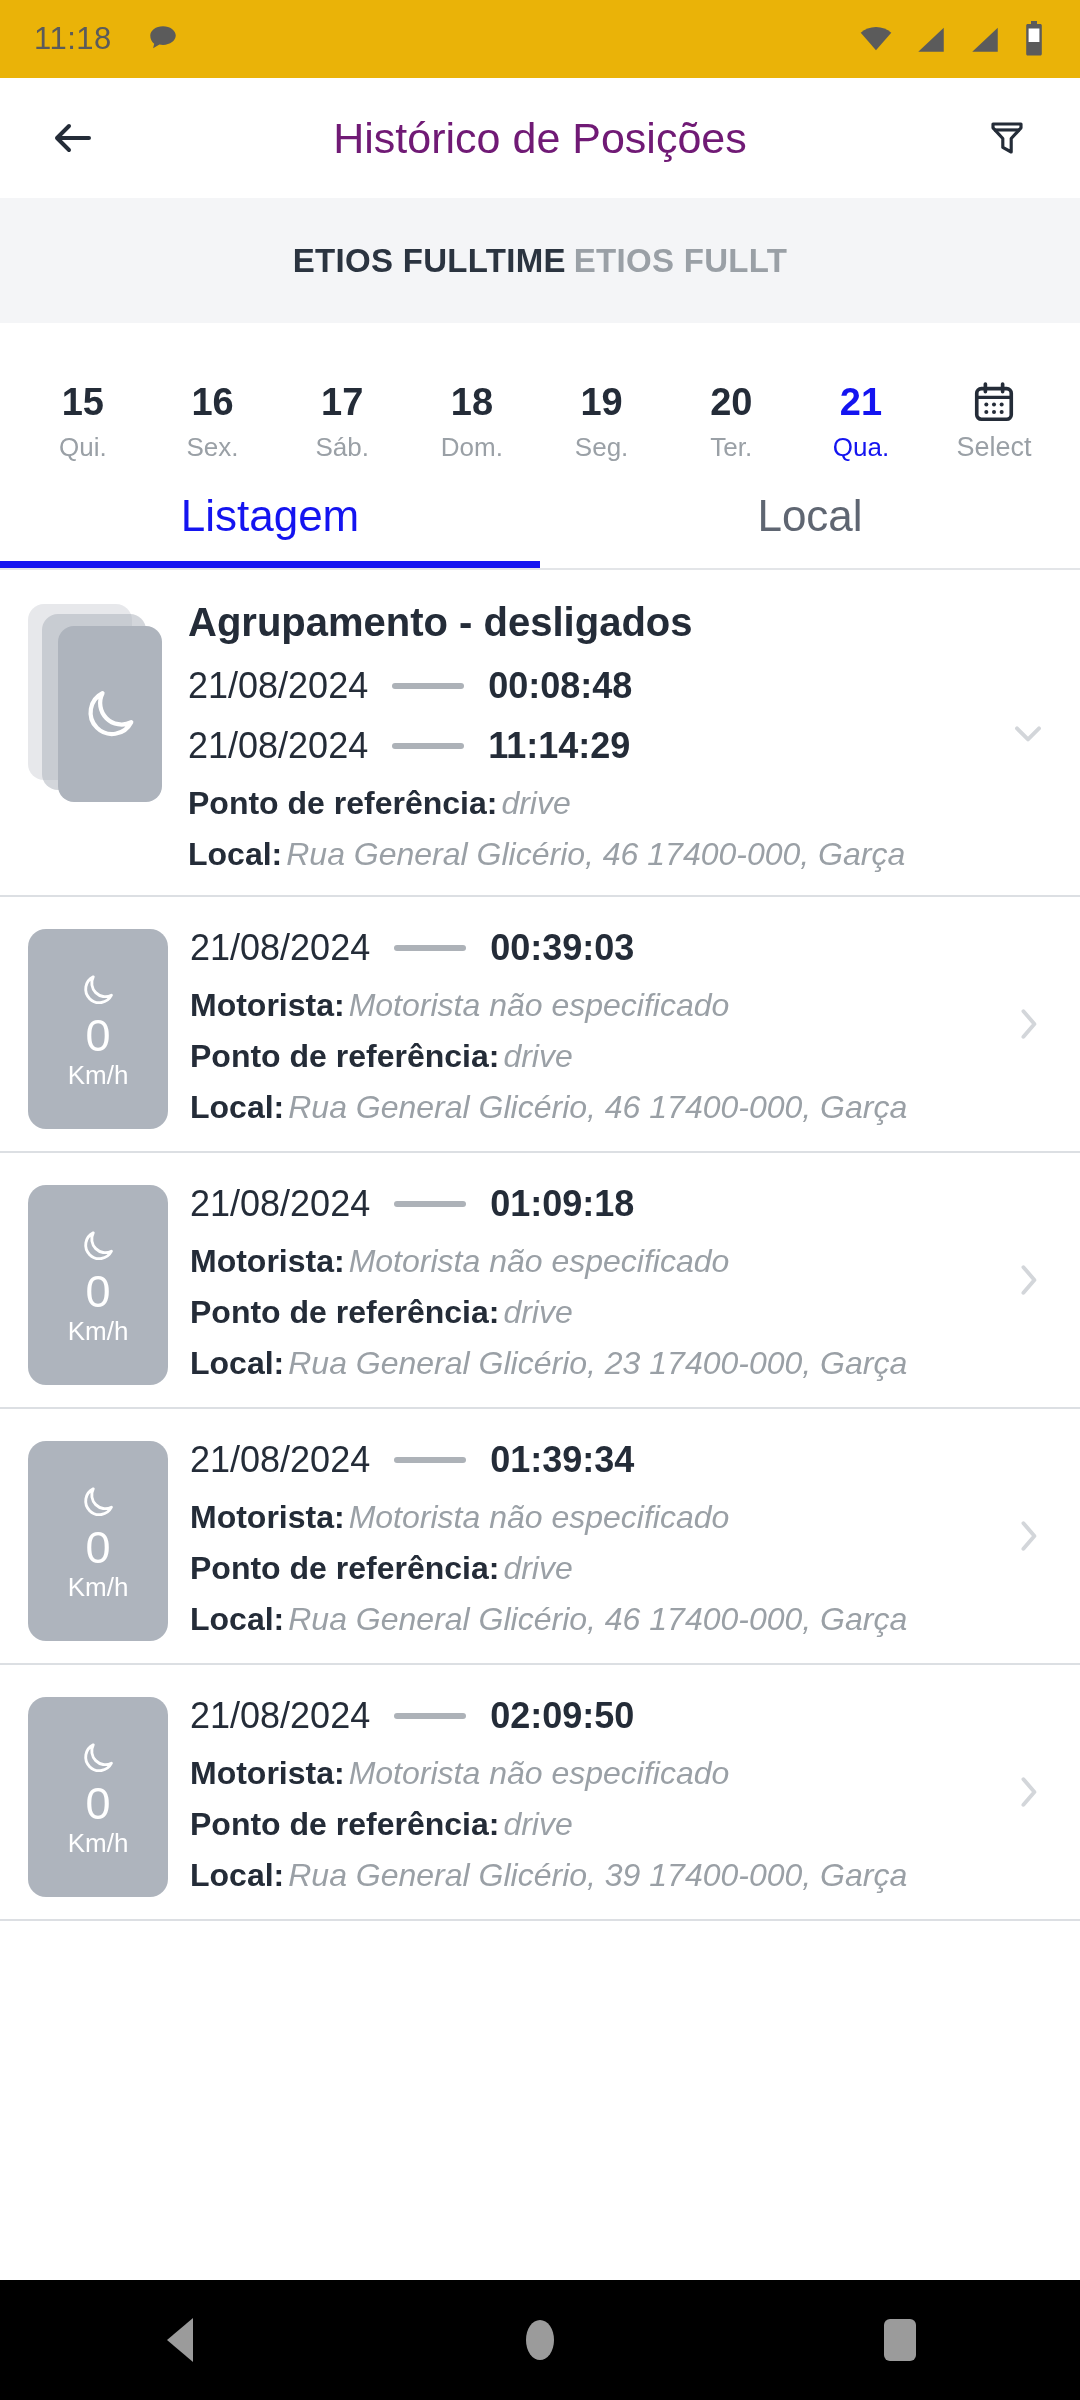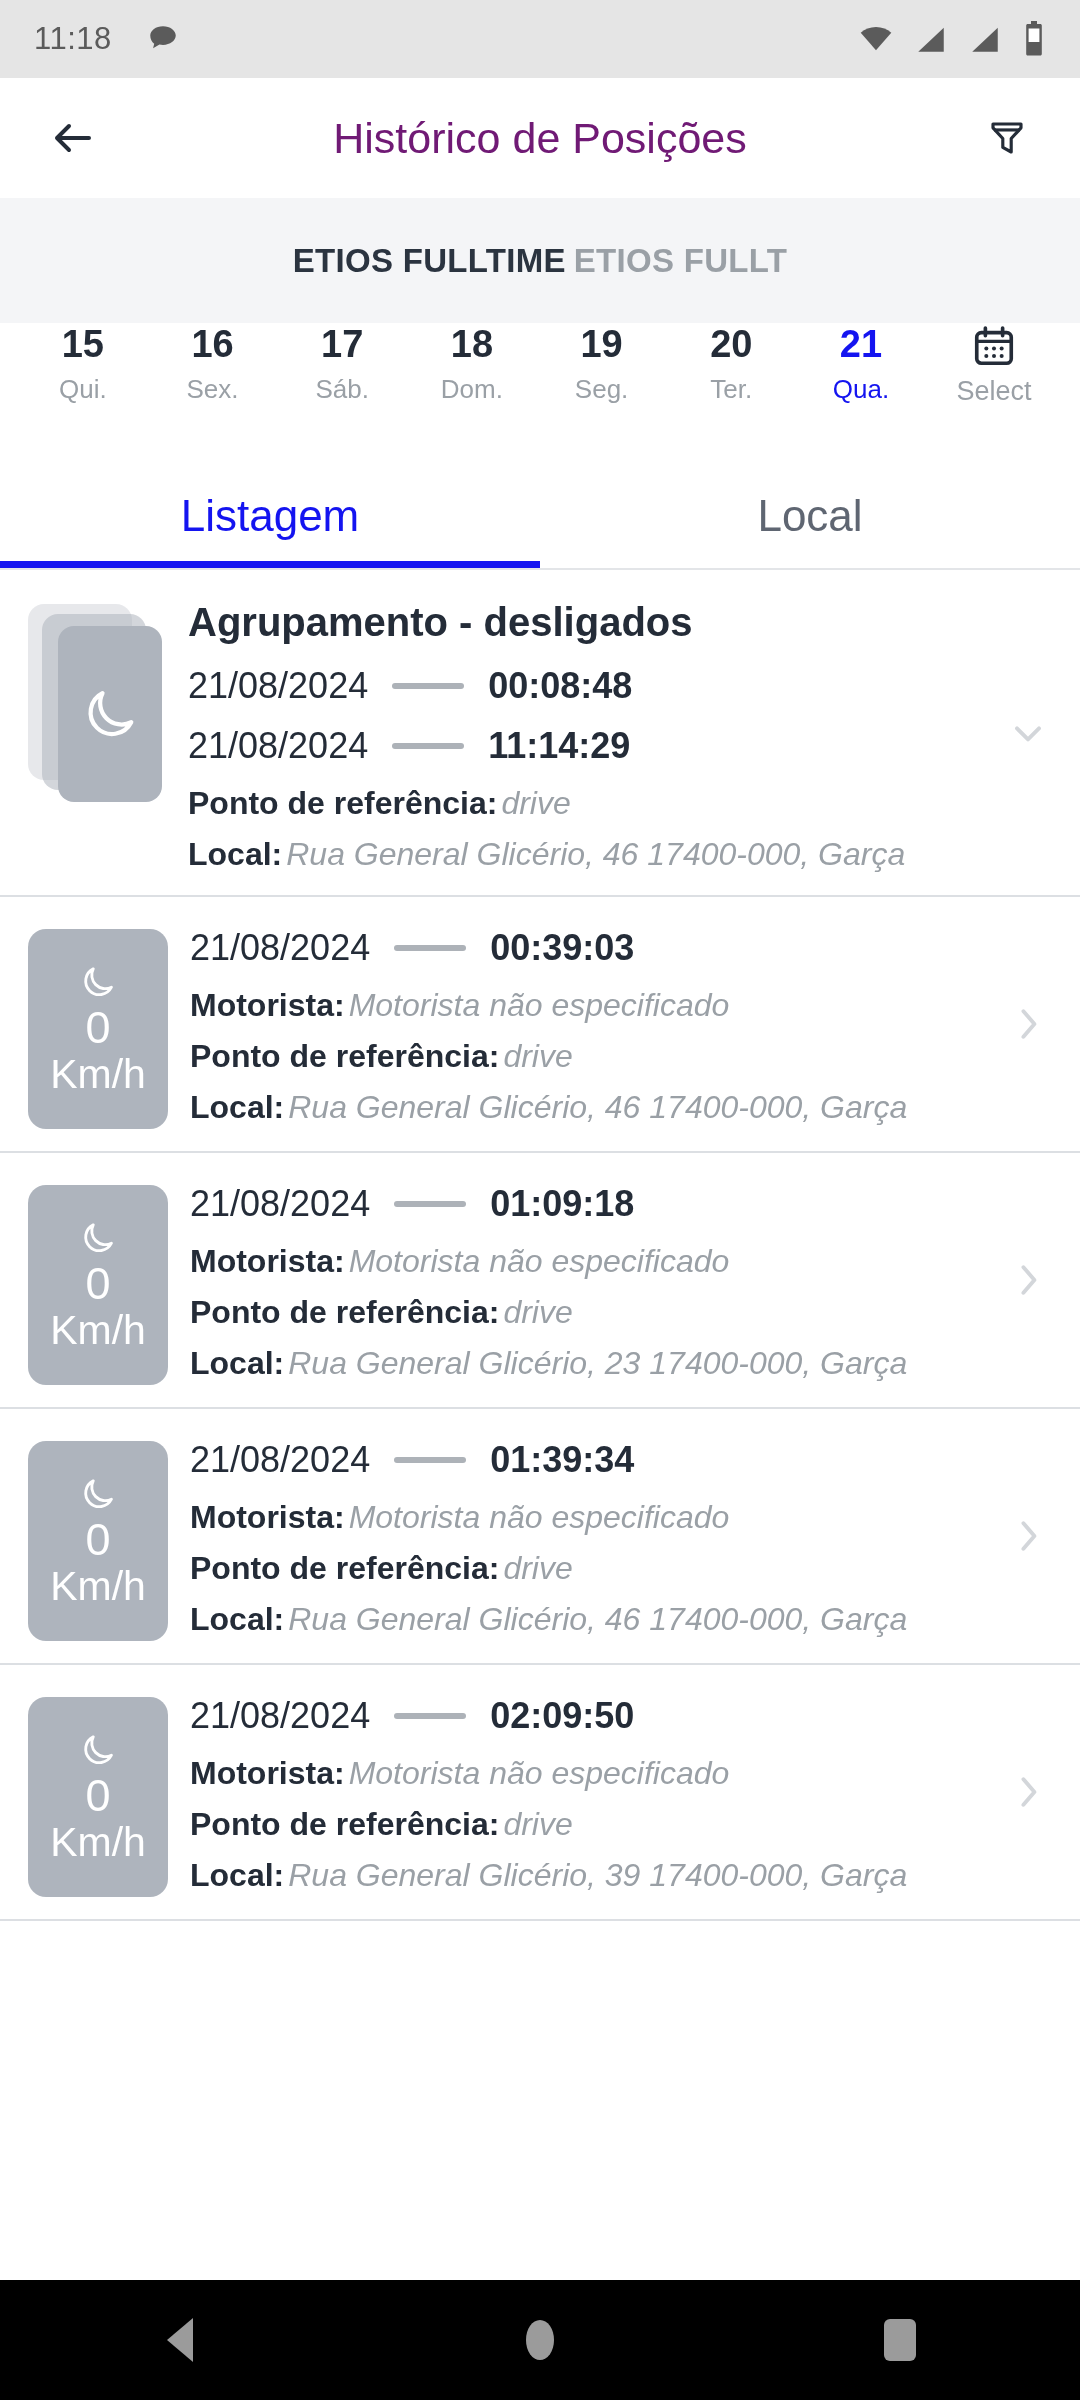--- a/index.html
+++ b/index.html
@@ -8,21 +8,21 @@
     background:#ffffff;
     font-family:"Liberation Sans", sans-serif;
     -webkit-font-smoothing:antialiased;
     overflow:hidden;
   }
   .screen { position:relative; width:1080px; height:2400px; background:#fff; }
 
   
   .statusbar {
     height:78px; display:flex; align-items:center;
-    padding:0 34px; background:#e5e5e5;
+    padding:0 34px; background:#eab308;
   }
   .status-time {
     font-size:31px; color:#5b5b5b; letter-spacing:.5px;
     font-family:"Liberation Sans", sans-serif;
   }
   .status-left-icons { display:flex; align-items:center; margin-left:34px; gap:18px; }
   .status-right { margin-left:auto; display:flex; align-items:center; gap:20px; }
   .ic { display:block; }
 
   
@@ -45,21 +45,21 @@
     height:125px; background:#f4f5f7;
     display:flex; align-items:center; justify-content:center;
     gap:8px;
   }
   .vehicle-primary { font-size:33px; font-weight:700; color:#2b3440; letter-spacing:.3px; }
   .vehicle-secondary { font-size:33px; font-weight:700; color:#9aa0a6; letter-spacing:.3px; }
 
   
   .daystrip {
     height:140px; background:#fff;
-    display:flex; align-items:flex-start;
+    display:flex; align-items:flex-end;
     padding:0 18px;
   }
   .day {
     flex:1; display:flex; flex-direction:column;
     align-items:center; justify-content:center; gap:8px;
   }
   .day-num { font-size:38px; font-weight:700; color:#242c38; }
   .day-lbl { font-size:26px; color:#9aa0a6; }
   .day.selected .day-num, .day.selected .day-lbl { color:#1414f0; }
   .day-select { flex:1.05; display:flex; flex-direction:column; align-items:center; gap:7px; }
@@ -95,21 +95,21 @@
                    display:flex; align-items:center; justify-content:center; }
 
   
   .speedbadge {
     flex:0 0 140px; width:140px; height:200px; margin-right:22px; margin-top:6px;
     background:#aeb4bd; border-radius:18px;
     display:flex; flex-direction:column; align-items:center; justify-content:center;
     gap:4px; color:#fff;
   }
   .speed-val { font-size:45px; line-height:1; font-weight:400; }
-  .speed-unit { font-size:41px; line-height:1; }
+  .speed-unit { font-size:26px; line-height:1; }
 
   .row-body { flex:1; min-width:0; padding-top:4px; }
   .row-title { font-size:40px; font-weight:700; color:#242c38; margin-bottom:20px; }
 
   .dtline { display:flex; align-items:center; margin-bottom:18px; }
   .dt-date { font-size:36px; color:#242c38; }
   .dt-dash { width:72px; height:6px; background:#adb2b8; margin:0 24px; border-radius:3px; }
   .dt-time { font-size:36px; color:#242c38; font-weight:700; }
 
   .kv { display:flex; align-items:baseline; gap:4px; margin-top:14px; flex-wrap:nowrap; }

